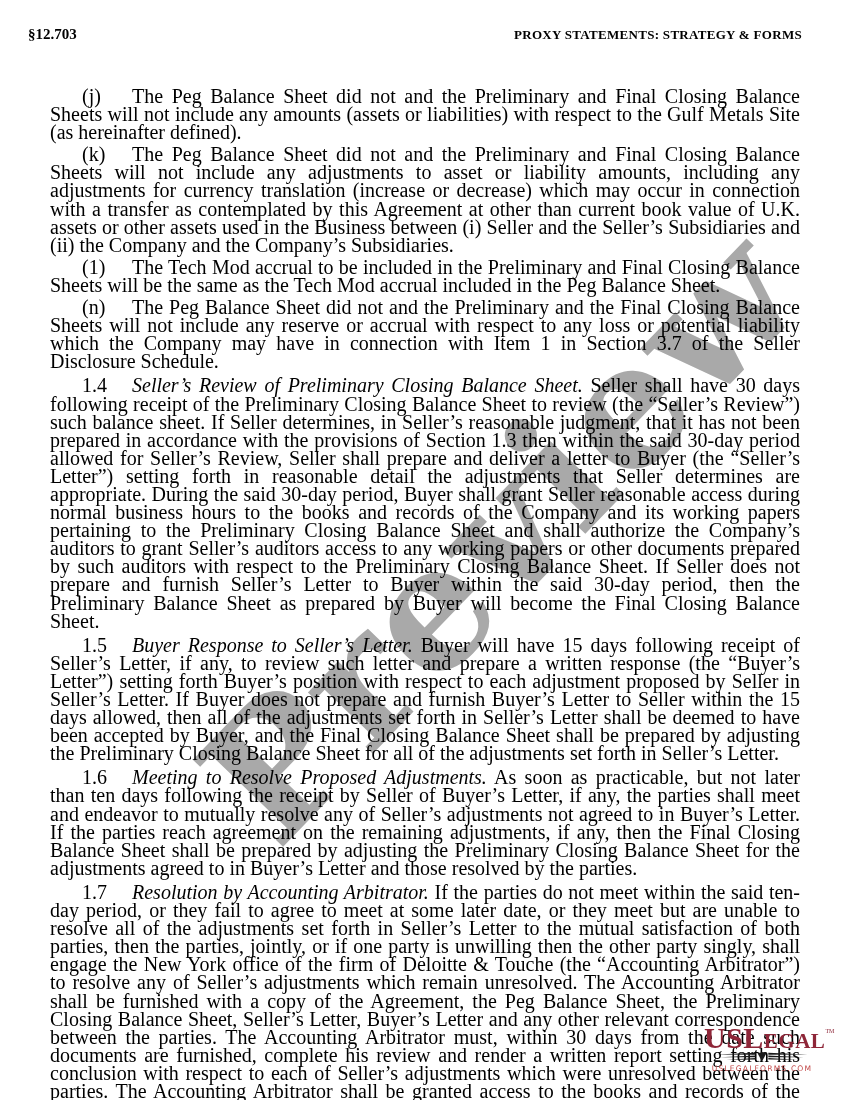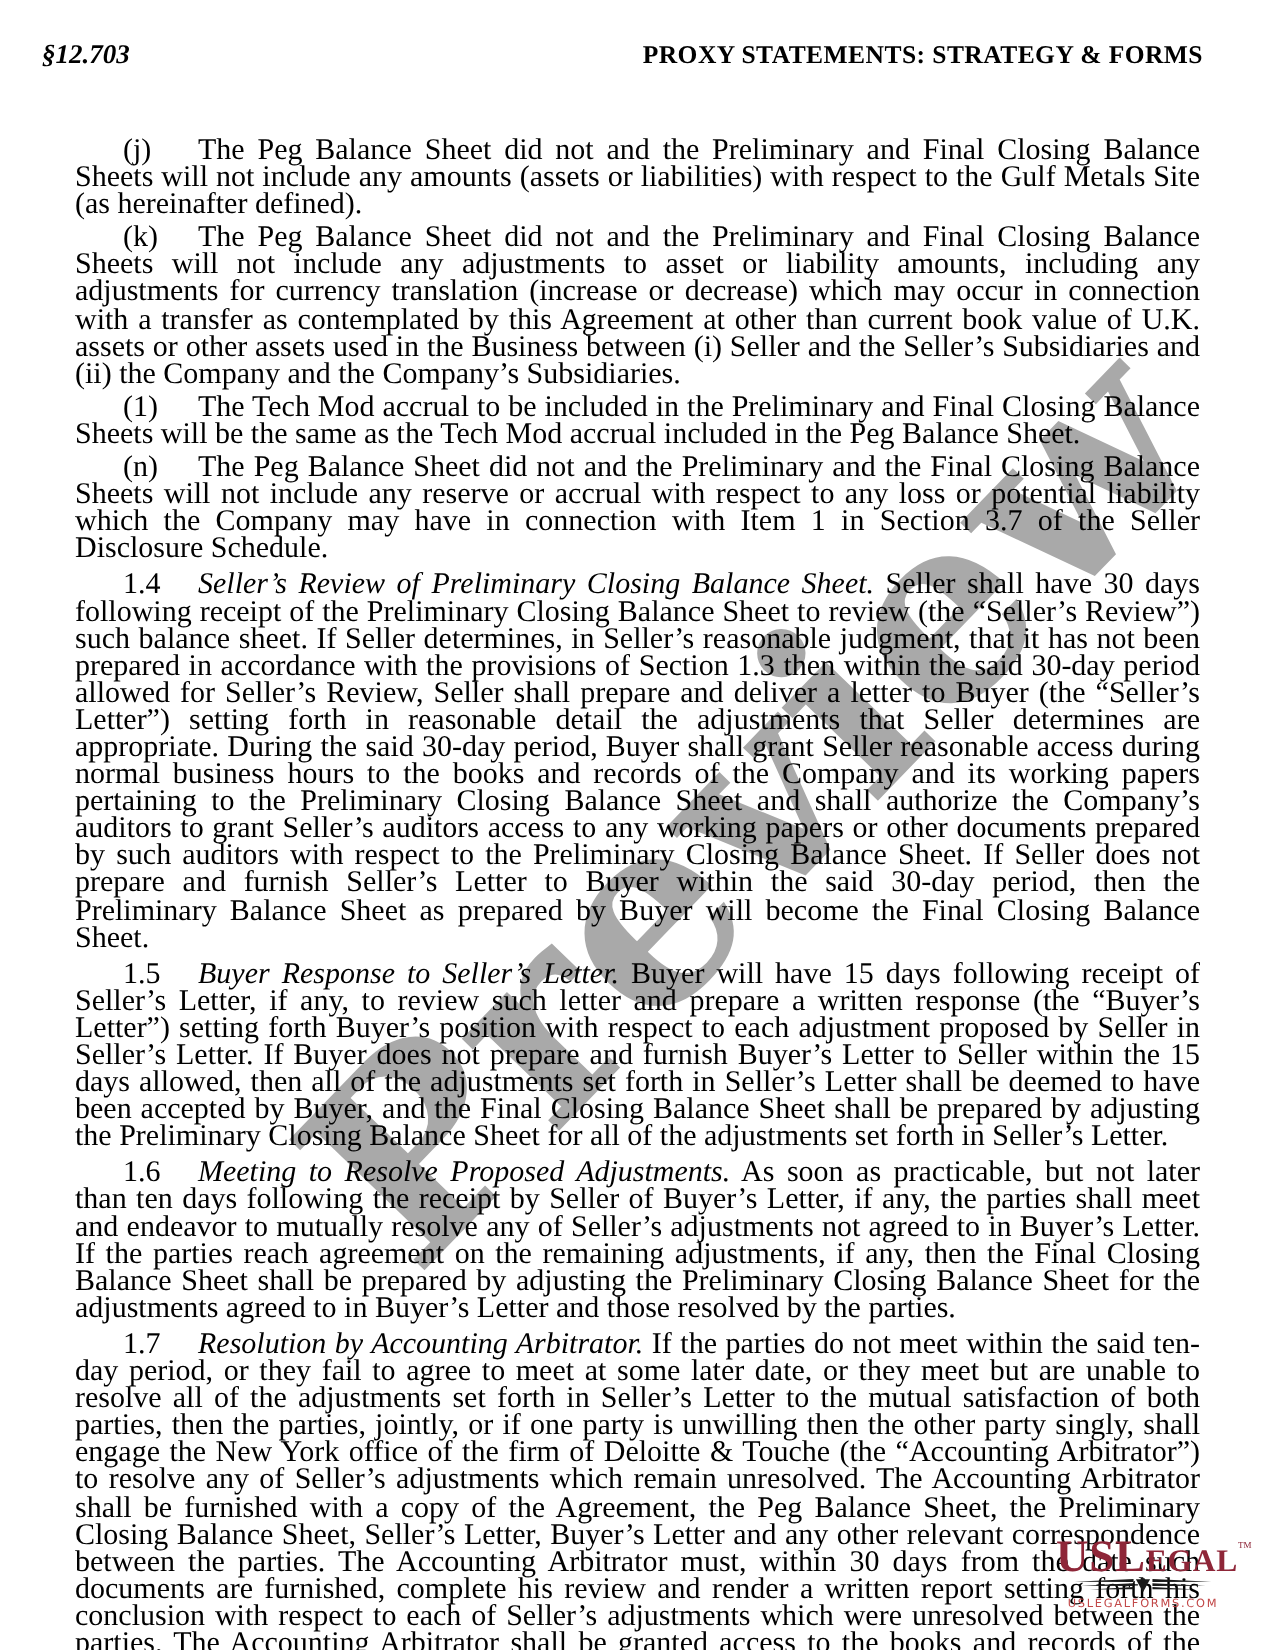--- a/index.html
+++ b/index.html
@@ -27,22 +27,22 @@
   }
 
   .doc { position: relative; z-index: 1; }
 
   .doc-header {
     display: flex;
     justify-content: space-between;
     align-items: baseline;
     padding: 26px 48px 0 28px;
   }
-  .section-ref { font-size: 18px; font-weight: bold; font-style: italic; }
-  .doc-title { font-size: 17px; font-weight: bold; letter-spacing: 0.3px; }
+  .section-ref { font-size: 15px; font-weight: bold; }
+  .doc-title { font-size: 13px; font-weight: bold; letter-spacing: 0.3px; }
 
   .content { padding: 44px 50px 0 50px; }
   .para {
     margin: 0 0 4px 0;
     font-size: 20px;
     line-height: 18.1px;
     text-align: justify;
   }
   .para.section { margin-top: 6px; }
   .plabel {

